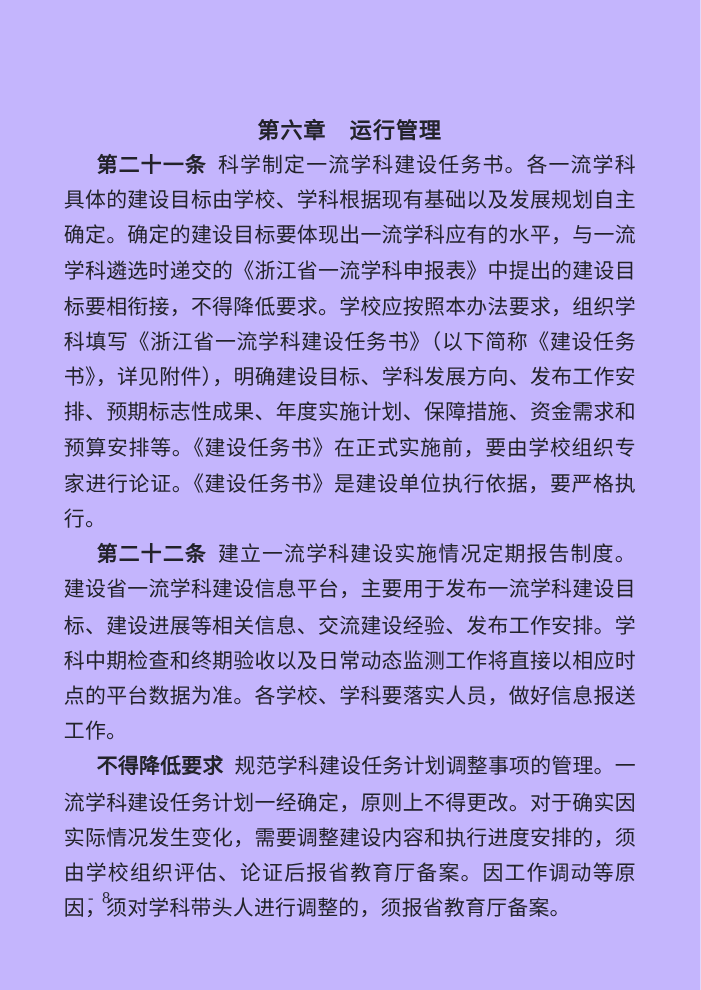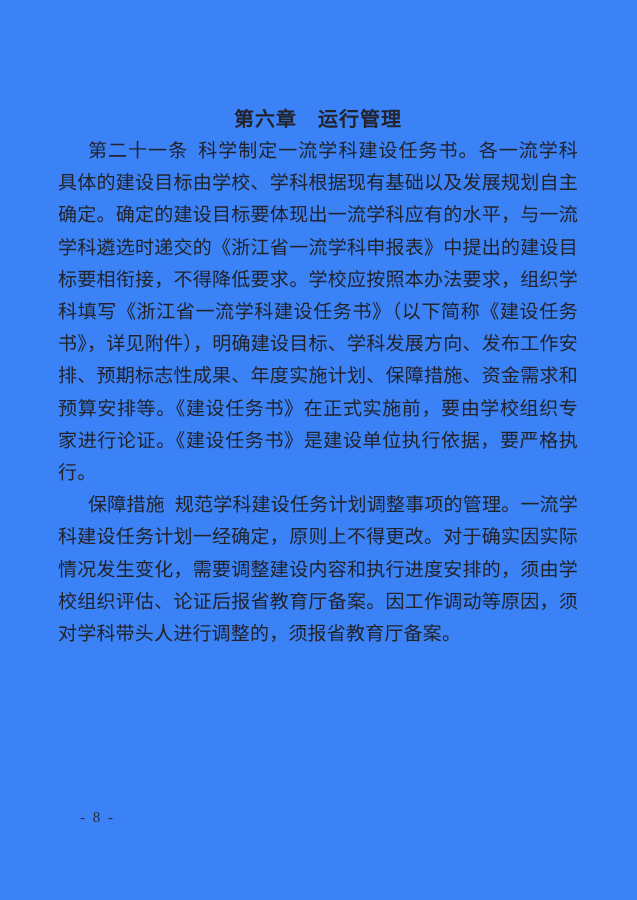--- a/index.html
+++ b/index.html
@@ -4,21 +4,21 @@
 <style>
   html, body {
     margin: 0;
     padding: 0;
     background: #ffffff;
   }
   .page {
     position: relative;
     width: 637px;
     height: 900px;
-    background: #3b82f6;
+    background: #c4b5fd;
     overflow: hidden;
     font-family: "Liberation Serif", "DejaVu Serif", serif;
     color: #23232b;
   }
   .content {
     position: absolute;
     left: 58px;
     top: 103px;
     width: 520px;
   }
@@ -32,21 +32,21 @@
   }
   p.article {
     margin: 0;
     font-size: 19px;
     line-height: 32.2px;
     text-align: justify;
     text-indent: 30px;
     letter-spacing: 0.2px;
   }
   p.article .lbl {
-    font-weight: normal;
+    font-weight: bold;
     margin-right: 10px;
   }
   .pagenum {
     position: absolute;
     left: 80px;
     top: 806px;
     font-size: 15px;
     line-height: 22px;
     letter-spacing: 2px;
     color: #2a2a33;
@@ -54,18 +54,19 @@
 </style>
 </head>
 <body>
 
 <div class="page">
   <div class="content">
     <h1 class="chapter-title">第六章　运行管理</h1>
 
     <p class="article"><span class="lbl">第二十一条</span><span>科学制定一流学科建设任务书。各一流学科具体的建设目标由学校、学科根据现有基础以及发展规划自主确定。确定的建设目标要体现出一流学科应有的水平，与一流学科遴选时递交的《浙江省一流学科申报表》中提出的建设目标要相衔接，不得降低要求。学校应按照本办法要求，组织学科填写《浙江省一流学科建设任务书》（以下简称《建设任务书》，详见附件），明确建设目标、学科发展方向、发布工作安排、预期标志性成果、年度实施计划、保障措施、资金需求和预算安排等。《建设任务书》在正式实施前，要由学校组织专家进行论证。《建设任务书》是建设单位执行依据，要严格执行。</span></p>
 
+    <p class="article"><span class="lbl">第二十二条</span><span>建立一流学科建设实施情况定期报告制度。建设省一流学科建设信息平台，主要用于发布一流学科建设目标、建设进展等相关信息、交流建设经验、发布工作安排。学科中期检查和终期验收以及日常动态监测工作将直接以相应时点的平台数据为准。各学校、学科要落实人员，做好信息报送工作。</span></p>
 
-    <p class="article"><span class="lbl">保障措施</span><span>规范学科建设任务计划调整事项的管理。一流学科建设任务计划一经确定，原则上不得更改。对于确实因实际情况发生变化，需要调整建设内容和执行进度安排的，须由学校组织评估、论证后报省教育厅备案。因工作调动等原因，须对学科带头人进行调整的，须报省教育厅备案。</span></p>
+    <p class="article"><span class="lbl">不得降低要求</span><span>规范学科建设任务计划调整事项的管理。一流学科建设任务计划一经确定，原则上不得更改。对于确实因实际情况发生变化，需要调整建设内容和执行进度安排的，须由学校组织评估、论证后报省教育厅备案。因工作调动等原因，须对学科带头人进行调整的，须报省教育厅备案。</span></p>
   </div>
 
   <div class="pagenum">- 8 -</div>
 </div>
 
 </body></html>

